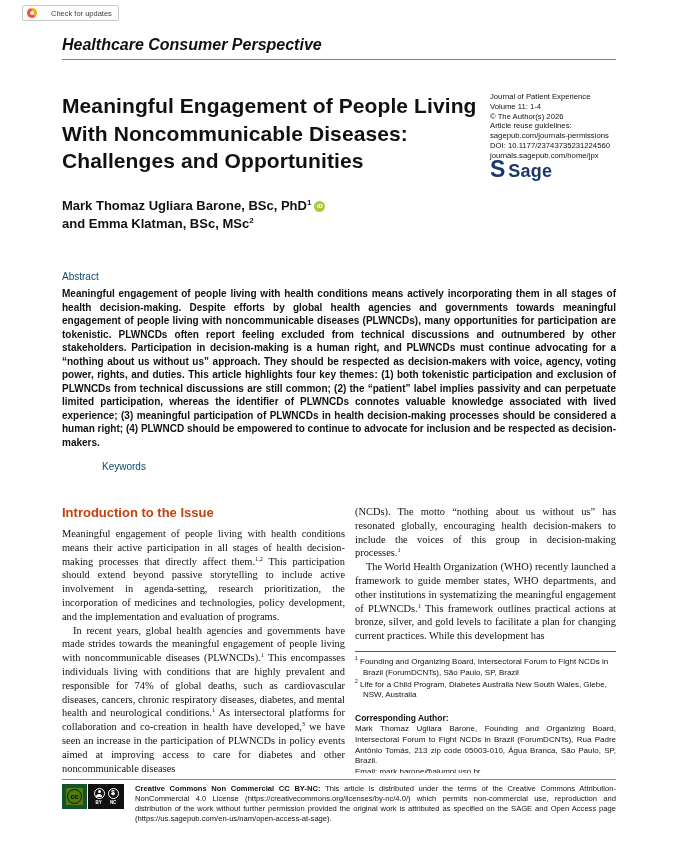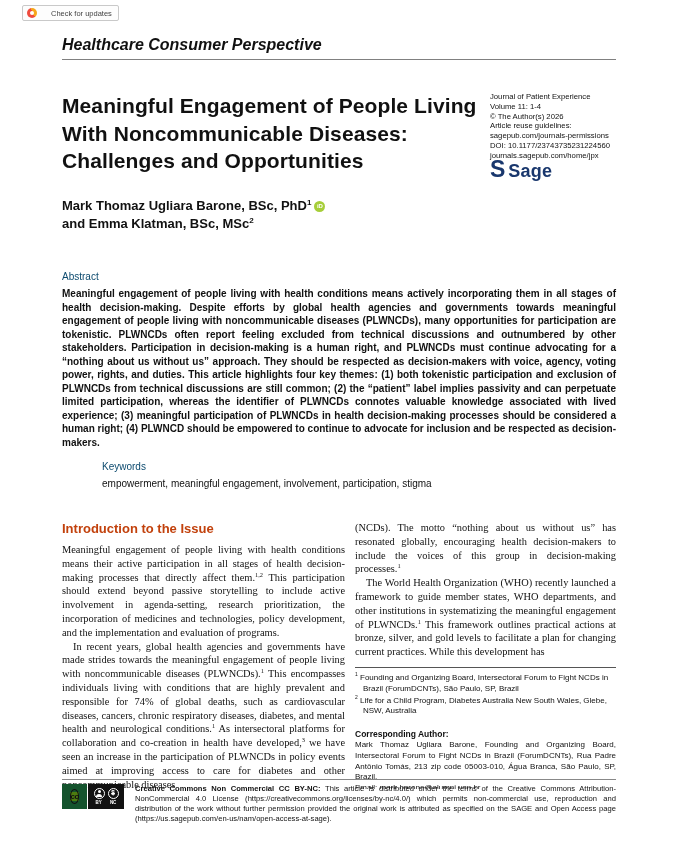--- a/index.html
+++ b/index.html
@@ -67,21 +67,21 @@
   .fn { padding-left:8px; text-indent:-8px; margin-bottom:1px; }
   .corresponding { margin-top:11px; font-size:8px; line-height:10.8px; color:#111; }
   .corresponding .cor-head { font-weight:bold; font-size:8.5px; }
   .cor-text { text-align:justify; }
   .email-link { cursor:pointer; }
   .license-row { position:absolute; left:62px; right:59px; top:779px; }
   .license-rule { border:none; border-top:1px solid #888; }
   .license-flex { display:flex; gap:11px; margin-top:4px; align-items:flex-start; }
   .cc-badge { display:flex; flex:0 0 auto; }
   .cc-cell-white {
-    width:25px; height:25px; background:#4d7c0f; border:8px solid #14532d;
+    width:25px; height:25px; background:#4d7c0f; border:4px solid #14532d;
     display:flex; align-items:center; justify-content:center;
   }
   .cc-circle {
     width:15px; height:15px; border:1.5px solid #111; border-radius:50%;
     font-size:8px; font-weight:bold; color:#111; display:flex;
     align-items:center; justify-content:center; letter-spacing:-0.5px;
   }
   .cc-cell-black {
     width:36px; height:25px; background:#111; margin-left:1px;
     display:flex; flex-direction:column; align-items:center; justify-content:center;
@@ -133,21 +133,20 @@
     <div><span>and Emma Klatman, BSc, MSc</span><sup>2</sup></div>
   </div>
 
   <div class="abstract">
     <div class="block-heading">Abstract</div>
     <p class="abstract-text">Meaningful engagement of people living with health conditions means actively incorporating them in all stages of health decision-making. Despite efforts by global health agencies and governments towards meaningful engagement of people living with noncommunicable diseases (PLWNCDs), many opportunities for participation are tokenistic. PLWNCDs often report feeling excluded from technical discussions and outnumbered by other stakeholders. Participation in decision-making is a human right, and PLWNCDs must continue advocating for a “nothing about us without us” approach. They should be respected as decision-makers with voice, agency, voting power, rights, and duties. This article highlights four key themes: (1) both tokenistic participation and exclusion of PLWNCDs from technical discussions are still common; (2) the “patient” label implies passivity and can perpetuate limited participation, whereas the identifier of PLWNCDs connotes valuable knowledge associated with lived experience; (3) meaningful participation of PLWNCDs in health decision-making processes should be considered a human right; (4) PLWNCD should be empowered to continue to advocate for inclusion and be respected as decision-makers.</p>
   </div>
 
   <div class="keywords">
     <div class="block-heading">Keywords</div>
-    <p class="keywords-text">empowerment, meaningful engagement, involvement, participation, stigma</p>
   </div>
 
   <div class="columns">
     <div class="col-left">
       <h3 class="section-heading">Introduction to the Issue</h3>
       <p class="body-par">Meaningful engagement of people living with health conditions means their active participation in all stages of health decision-making processes that directly affect them.<sup>1,2</sup> This participation should extend beyond passive storytelling to include active involvement in agenda-setting, research prioritization, the incorporation of medicines and technologies, policy development, and the implementation and evaluation of programs.</p>
       <p class="body-par indent">In recent years, global health agencies and governments have made strides towards the meaningful engagement of people living with noncommunicable diseases (PLWNCDs).<sup>1</sup> This encompasses individuals living with conditions that are highly prevalent and responsible for 74% of global deaths, such as cardiovascular diseases, cancers, chronic respiratory diseases, diabetes, and mental health and neurological conditions.<sup>1</sup> As intersectoral platforms for collaboration and co-creation in health have developed,<sup>3</sup> we have seen an increase in the participation of PLWNCDs in policy events aimed at improving access to care for diabetes and other noncommunicable diseases</p>
     </div>
 
     <div class="col-right">

